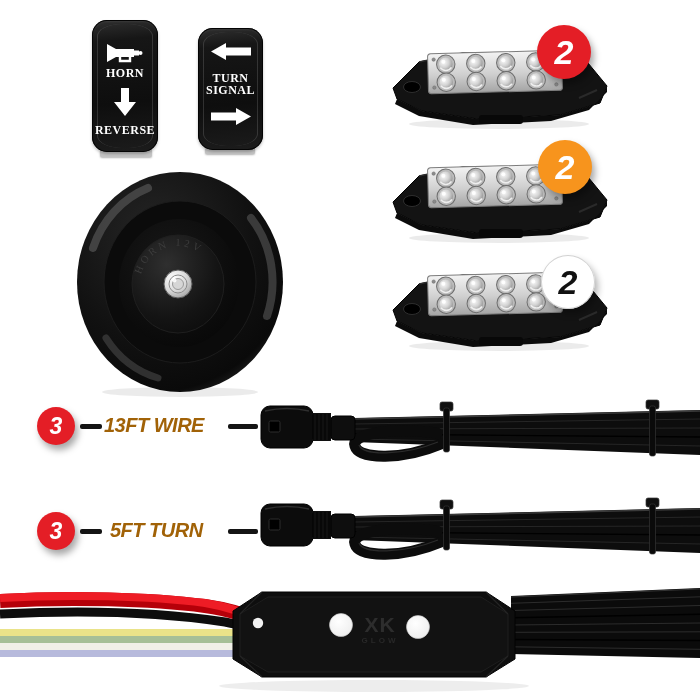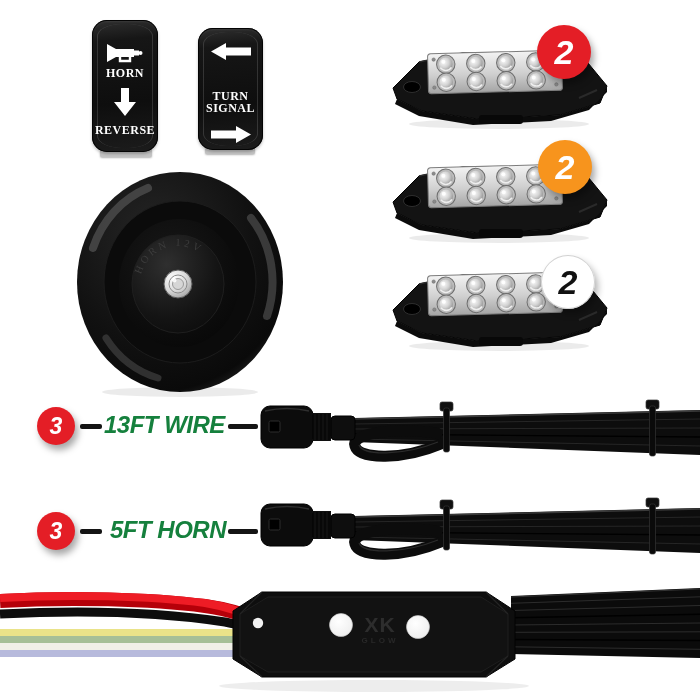--- a/index.html
+++ b/index.html
@@ -21,22 +21,22 @@
   
   .badge{position:absolute;border-radius:50%;display:flex;align-items:center;justify-content:center;
     font-weight:700;font-style:italic;box-shadow:3px 5px 7px rgba(0,0,0,.35);z-index:5;
     font-family:"Liberation Sans",sans-serif;}
   .badge-pod{width:54px;height:54px;font-size:34px;}
   .badge-row{width:38px;height:38px;font-size:23px;}
   .badge-light{box-shadow:3px 5px 7px rgba(0,0,0,.3), inset 0 0 0 1px #d2d2d2;}
 
   
   .dash{position:absolute;height:5px;background:#141414;border-radius:2px;}
-  .wire-label{position:absolute;font-weight:700;font-style:italic;font-size:24px;line-height:30px;
-    color:#15803d;letter-spacing:-0.5px;white-space:nowrap;text-align:center;}
+  .wire-label{position:absolute;font-weight:700;font-style:italic;font-size:20px;line-height:30px;
+    color:#a16207;letter-spacing:-0.5px;white-space:nowrap;text-align:center;}
 </style>
 </head>
 <body>
 
 <div class="canvas">
 
   <svg class="abs" width="0" height="0" aria-hidden="true">
     <defs>
       <linearGradient id="plateGrad" x1="0" y1="0" x2="0" y2="1">
         <stop offset="0" stop-color="#f3f3f3"></stop>
@@ -145,21 +145,21 @@
       <polygon points="7,0 15,0 15,14 22,14 11,28 0,14 7,14" fill="#fff"></polygon>
     </svg>
     <div class="sw-label" style="margin-top:8px;">REVERSE</div>
   </div>
 
   <div class="sw-base" style="left:205px;top:147px;width:50px;height:7px;"></div>
   <div class="switch" style="left:198px;top:28px;width:65px;height:122px;">
     <svg width="40" height="17" viewBox="0 0 40 17" style="margin-top:15px;">
       <polygon points="0,8.5 15,0 15,4.5 40,4.5 40,12.5 15,12.5 15,17" fill="#fff"></polygon>
     </svg>
-    <div class="sw-label" style="margin-top:30px;">
+    <div class="sw-label" style="margin-top:12px;">
       <span>TURN</span><br>
       <span>SIGNAL</span>
     </div>
     <svg width="40" height="17" viewBox="0 0 40 17" style="margin-top:12px;">
       <polygon points="40,8.5 25,0 25,4.5 0,4.5 0,12.5 25,12.5 25,17" fill="#fff"></polygon>
     </svg>
   </div>
 
   <svg class="abs" style="left:70px;top:168px;" width="220" height="230" viewBox="0 0 220 230">
     <ellipse cx="110" cy="224" rx="78" ry="5" fill="#000" opacity=".08"></ellipse>
@@ -197,21 +197,21 @@
   <div class="badge badge-row" style="left: 37px; top: 407px; background: rgb(228, 30, 38); color: rgb(255, 255, 255);">3</div>
   <div class="dash" style="left:80px;top:424px;width:22px;"></div>
   <div class="wire-label" style="left:104px;top:410px;">13FT WIRE</div>
   <div class="dash" style="left:228px;top:424px;width:30px;"></div>
   <svg class="abs" style="left:255px;top:398px;" width="445" height="84" viewBox="0 0 445 84">
       <use href="#wire-glyph"></use>
     </svg>
 
   <div class="badge badge-row" style="left: 37px; top: 512px; background: rgb(228, 30, 38); color: rgb(255, 255, 255);">3</div>
   <div class="dash" style="left:80px;top:529px;width:22px;"></div>
-  <div class="wire-label" style="left:110px;top:515px;">5FT HORN</div>
+  <div class="wire-label" style="left:110px;top:515px;">5FT TURN</div>
   <div class="dash" style="left:228px;top:529px;width:30px;"></div>
   <svg class="abs" style="left:255px;top:496px;" width="445" height="84" viewBox="0 0 445 84">
       <use href="#wire-glyph"></use>
     </svg>
 
   <svg class="abs" style="left:0;top:580px;" width="700" height="120" viewBox="0 0 700 120">
     <ellipse cx="374" cy="106" rx="155" ry="6" fill="#000" opacity=".07"></ellipse>
 
     <g>
       <path d="M0,34 C80,30 160,32 225,42 C240,45 250,47 258,50" stroke="#0d0d0d" stroke-width="9" fill="none"></path>

